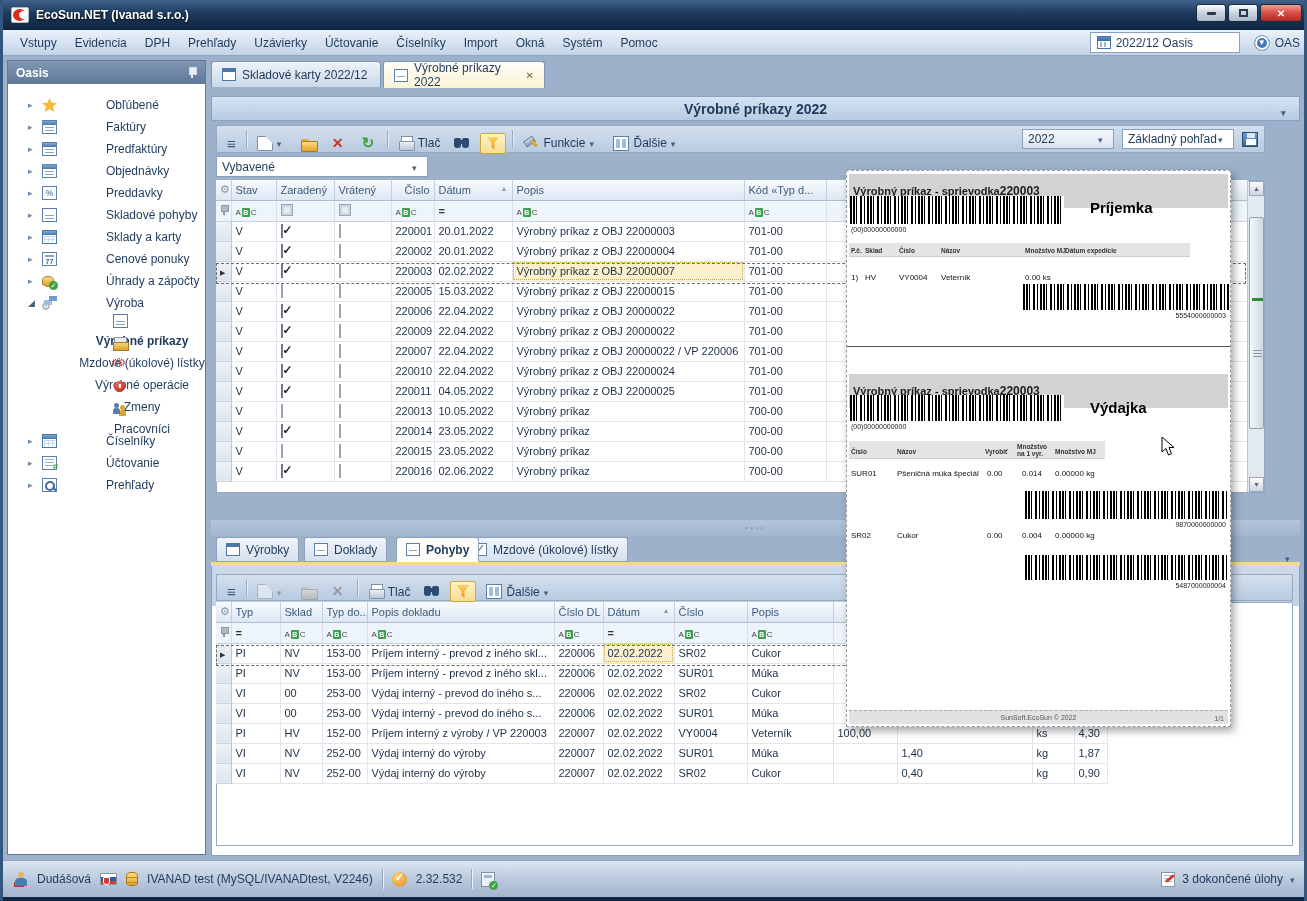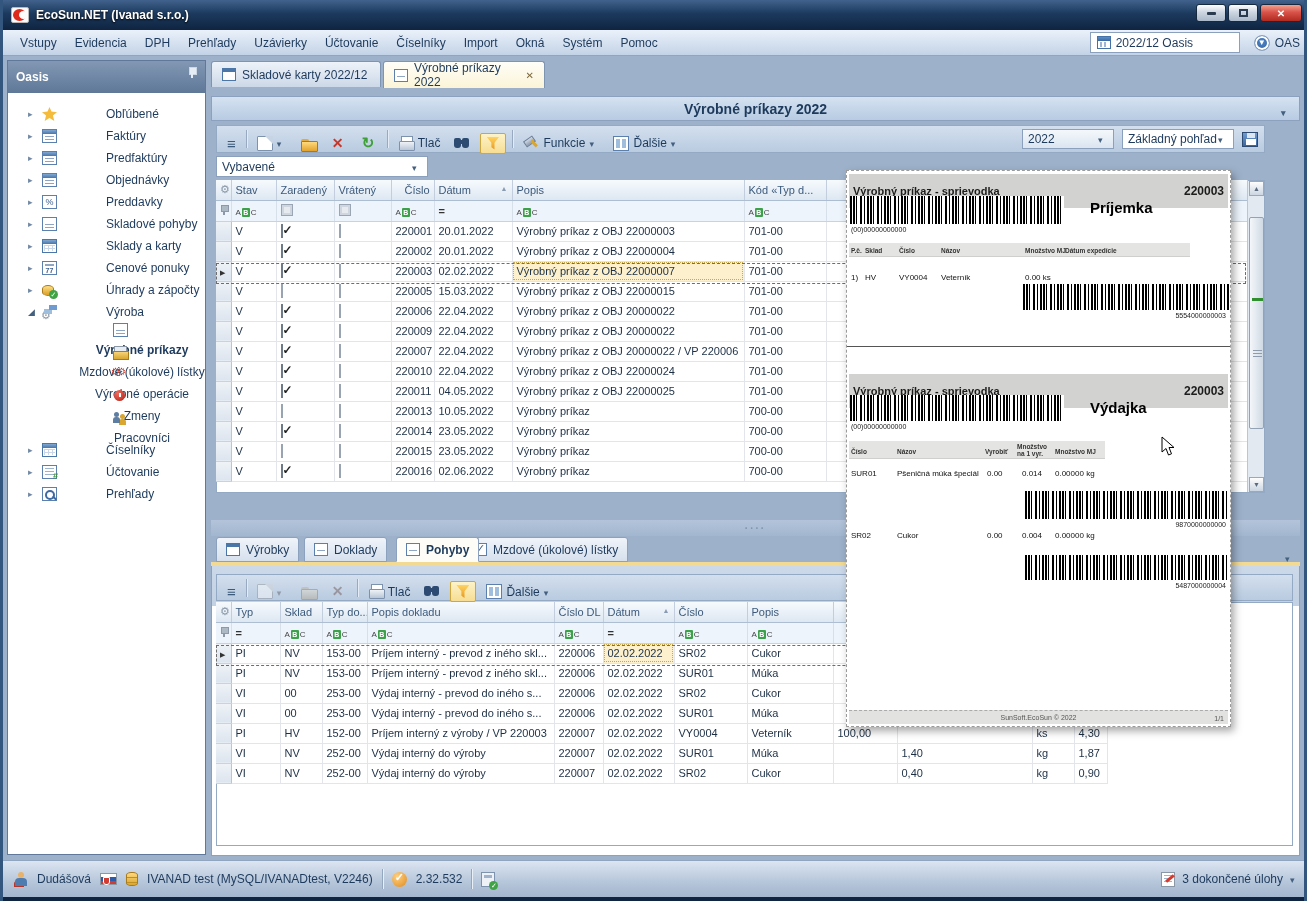--- a/index.html
+++ b/index.html
@@ -40,21 +40,21 @@
   .ic-cal::after { content:""; position:absolute; left:2px; top:5px; right:2px; bottom:1px;
       background:repeating-linear-gradient(90deg,#9db6d4 0 2px,transparent 2px 4px); }
   #oas-btn { display:flex; align-items:center; gap:5px; }
   .ic-circle-down { width:16px; height:16px; border-radius:50%; border:1px solid #8aa0bc;
      background:radial-gradient(circle at 50% 40%, #4f86c8, #2d5d98); position:relative; box-shadow:0 0 0 2px #fff inset; }
   .ic-circle-down::after { content:"▼"; position:absolute; left:0; right:0; top:2px; text-align:center; font-size:8px; color:#fff; }
   #oas-label { font-size:12px; color:#1d3a5c; }
 
   
   #sidebar { left:4px; top:60px; width:199px; height:795px; border:1px solid #60789a; background:#fff; }
-  #sidebar-header { height:32px; background:linear-gradient(#8298b4,#5f7898);
+  #sidebar-header { height:23px; background:linear-gradient(#8298b4,#5f7898);
      color:#fff; font-size:12px; font-weight:bold; display:flex; align-items:center; padding:0 8px; }
   #pin-icon { position:absolute; right:8px; top:5px; width:10px; height:12px; }
   #pin-icon::before { content:""; position:absolute; left:2px; top:1px; width:6px; height:6px; background:#e7edf5; border:1px solid #cdd8e6; }
   #pin-icon::after { content:""; position:absolute; left:4px; top:7px; width:2px; height:5px; background:#e7edf5; }
   #tree { padding:10px 0 0 0; }
   .tree-item { height:22px; display:flex; align-items:center; gap:6px; padding-left:20px; cursor:default; }
   .tree-item .exp { width:8px; font-size:9px; color:#7189a5; }
   .tree-item .exp.closed::before { content:"▸"; }
   .tree-item .exp.open::before { content:"◢"; color:#44607f; }
   .tree-item .lbl { font-size:12px; color:#1d3a5c; white-space:nowrap;margin-left:43px; }
@@ -208,21 +208,21 @@
   #btab-2 { background:#fdfcf6; font-weight:bold; border-bottom-color:#fdfcf6; z-index:3; }
   #yellow-strip { left:208px; top:562px; width:1089px; height:4px; background:#f2da95; z-index:2; }
   #bottom-body { left:208px; top:566px; width:1089px; height:290px; background:linear-gradient(#ccd9e9,#c2d1e3 40px,#fff 40px); border:1px solid #8ba1bd; border-top:none; }
   .cbx-ico { width:13px; height:13px; background:#fff; border:1px solid #5b80ad; position:relative; flex:none; }
   .cbx-ico::after { content:"✓"; position:absolute; left:1px; top:-2px; font-size:11px; color:#3c5a7c; }
   #btab-chevron { position:absolute; left:1282px; top:548px; z-index:3; }
 
   
   #report { left:843px; top:170px; width:385px; height:557px; background:#fff;
      border:1px dashed #9a9a9a; box-shadow:3px 4px 8px rgba(0,0,0,.35); z-index:50; font-family:"Liberation Sans", sans-serif; }
-  .rep-band { position:absolute; left:2px; right:2px; height:34px; background:#d2d2d0; display:flex; align-items:center; justify-content:space-between; padding:0 4px; }
+  .rep-band { position:absolute; left:2px; right:2px; height:34px; background:#d2d2d0; display:flex; align-items:center; justify-content:flex-start; padding:0 4px; }
   .rep-band .t { font-size:11px; font-weight:bold; color:#1c1c1c; }
   .rep-band .n { font-size:12px; font-weight:bold; color:#1c1c1c; }
   .barcode { position:absolute; background:repeating-linear-gradient(90deg,#000 0 2px,#fff 2px 3px,#000 3px 5px,#fff 5px 6px,#000 6px 7px,#fff 7px 10px,#000 10px 12px,#fff 12px 14px,#000 14px 15px,#fff 15px 17px); }
   .bc-caption { position:absolute; font-size:7px; color:#222; }
   .bc-num { position:absolute; font-size:7px; color:#222; text-align:right; }
   .rep-head { position:absolute; background:#e4e4e2; border-bottom:1px solid #cfcfcd; }
   .rh { position:absolute; font-size:6.5px; font-weight:bold; color:#333; }
   .rv { position:absolute; font-size:8px; color:#111; }
   .rep-title { position:absolute; font-size:15px; font-weight:bold; color:#000; }
   #rep-sep { position:absolute; left:0; right:0; top:175px; border-top:1px solid #555; }

